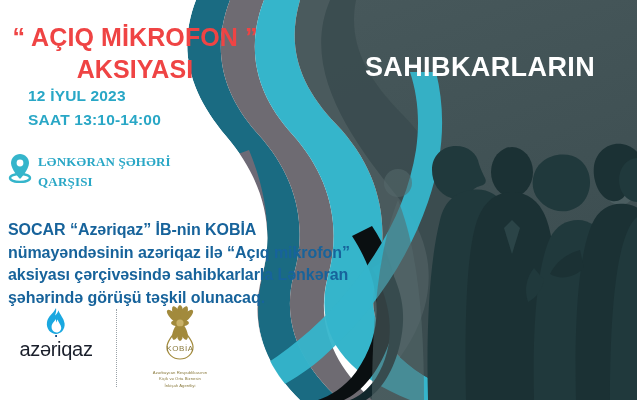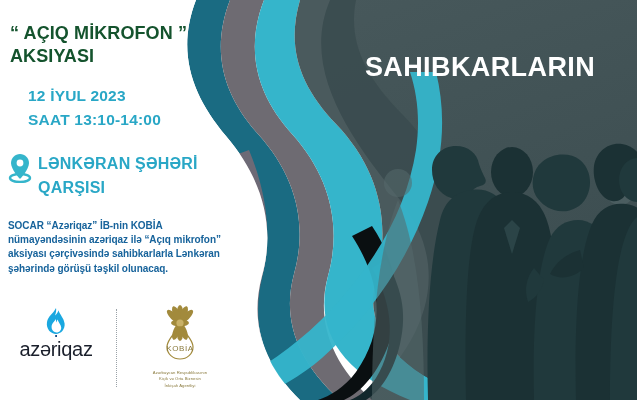--- a/index.html
+++ b/index.html
@@ -16,51 +16,53 @@
   .bg-svg{position:absolute;inset:0;width:637px;height:400px;display:block;}
 
   
   .left-col{
     position:absolute;left:0;top:0;width:300px;height:400px;
     z-index:5;
   }
 
   .headline{
     position:absolute;left:10px;top:22px;width:250px;
-    color:#14532d;
-    font-size:18px;font-weight:bold;line-height:1.26;
+    color:#ef4444;
+    font-size:25px;font-weight:bold;line-height:1.26;
     letter-spacing:0.1px;
+    text-align:center;
   }
   .headline .l2{display:block;}
 
   .when{
     position:absolute;left:28px;top:84px;width:230px;
     color:#29a7c6;
     font-size:15.5px;font-weight:bold;line-height:1.55;
     letter-spacing:0.2px;
   }
   .when .row{display:block;}
 
   .place-wrap{
     position:absolute;left:8px;top:152px;width:250px;
     display:flex;align-items:flex-start;gap:6px;
   }
   .pin-icon{flex:0 0 auto;width:24px;height:30px;margin-top:1px;}
   .place{
     color:#29a7c6;
-    font-size:16px;font-weight:bold;line-height:1.52;
+    font-size:13px;font-weight:bold;line-height:1.52;
     letter-spacing:0.2px;
     text-transform:uppercase;
+    font-family:Liberation Serif, serif;
   }
   .place .row{display:block;}
 
   .body-copy{
     position:absolute;left:8px;top:219px;width:290px;
     color:#17639b;
-    font-size:10px;font-weight:bold;line-height:1.42;
+    font-size:16px;font-weight:bold;line-height:1.42;
     letter-spacing:-0.05px;
   }
   .body-copy .row{display:block;white-space:nowrap;}
 
   
   .logos{
     position:absolute;left:6px;top:305px;
     display:flex;align-items:flex-start;
     z-index:6;
   }

